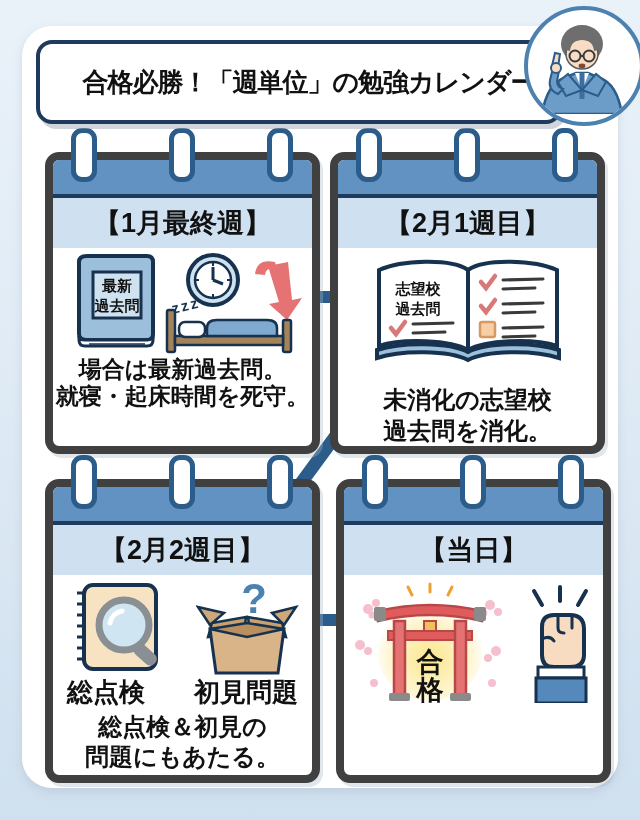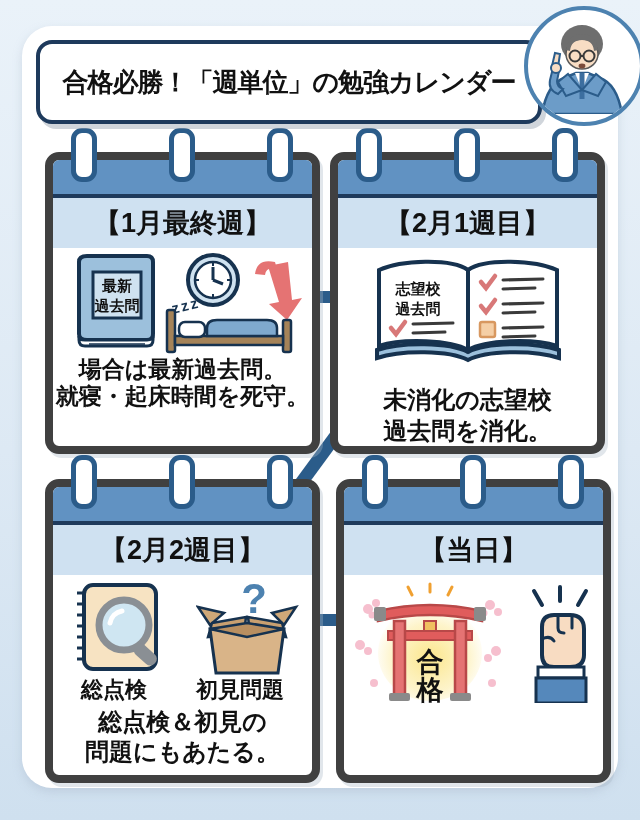--- a/index.html
+++ b/index.html
@@ -12,21 +12,21 @@
     position:absolute;left:22px;top:26px;width:596px;height:762px;
     background:#ffffff;border-radius:30px;z-index:0;
     box-shadow:0 4px 10px rgba(160,175,195,.35);
   }
   
   .header-pill{
     position:absolute;left:36px;top:40px;width:498px;height:76px;
     background:#fff;border:4px solid #1e3a5c;border-radius:16px;
     display:flex;align-items:center;justify-content:center;
     font-size:26px;font-weight:bold;letter-spacing:-1px;
-    box-shadow:4px 5px 0 rgba(150,162,175,.45);z-index:5;
+    box-shadow:4px 5px 0 rgba(150,162,175,.45);z-index:5;padding-left:20px;
   }
   .avatar{
     position:absolute;left:524px;top:6px;width:112px;height:112px;
     background:#fff;border:4px solid #4d82b0;border-radius:50%;
     overflow:hidden;z-index:6;
   }
   
   .connector-layer{position:absolute;left:0;top:0;width:640px;height:820px;z-index:1;pointer-events:none;}
   
   .card-wrap{position:absolute;width:275px;z-index:2;}
@@ -42,21 +42,21 @@
   }
   .card.tall{height:288px;}
   .band{height:34px;background:#6192c2;border-bottom:4px solid #1e3a5c;}
   .strip{
     height:50px;background:#cfe1f1;display:flex;align-items:center;justify-content:center;
     font-size:27px;font-weight:bold;
   }
   .card-body{display:flex;flex-direction:column;align-items:center;}
   .icon-row{display:flex;align-items:center;justify-content:center;margin-top:4px;}
   .card-text{margin-top:2px;text-align:center;font-size:23px;font-weight:bold;line-height:27px;}
-  .icon-labels{display:flex;justify-content:center;gap:49px;font-size:22px;font-weight:bold;margin-top:-2px;}
+  .icon-labels{display:flex;justify-content:center;gap:49px;font-size:26px;font-weight:bold;margin-top:-2px;}
 </style>
 </head>
 <body>
 
 <div class="panel"></div>
 
 <svg class="connector-layer">
   <line x1="298" y1="297" x2="342" y2="297" stroke="#2b5c8a" stroke-width="12"></line>
   <line x1="340" y1="430" x2="293" y2="494" stroke="#2b5c8a" stroke-width="13"></line>
   <line x1="298" y1="620" x2="342" y2="620" stroke="#2b5c8a" stroke-width="12"></line>

